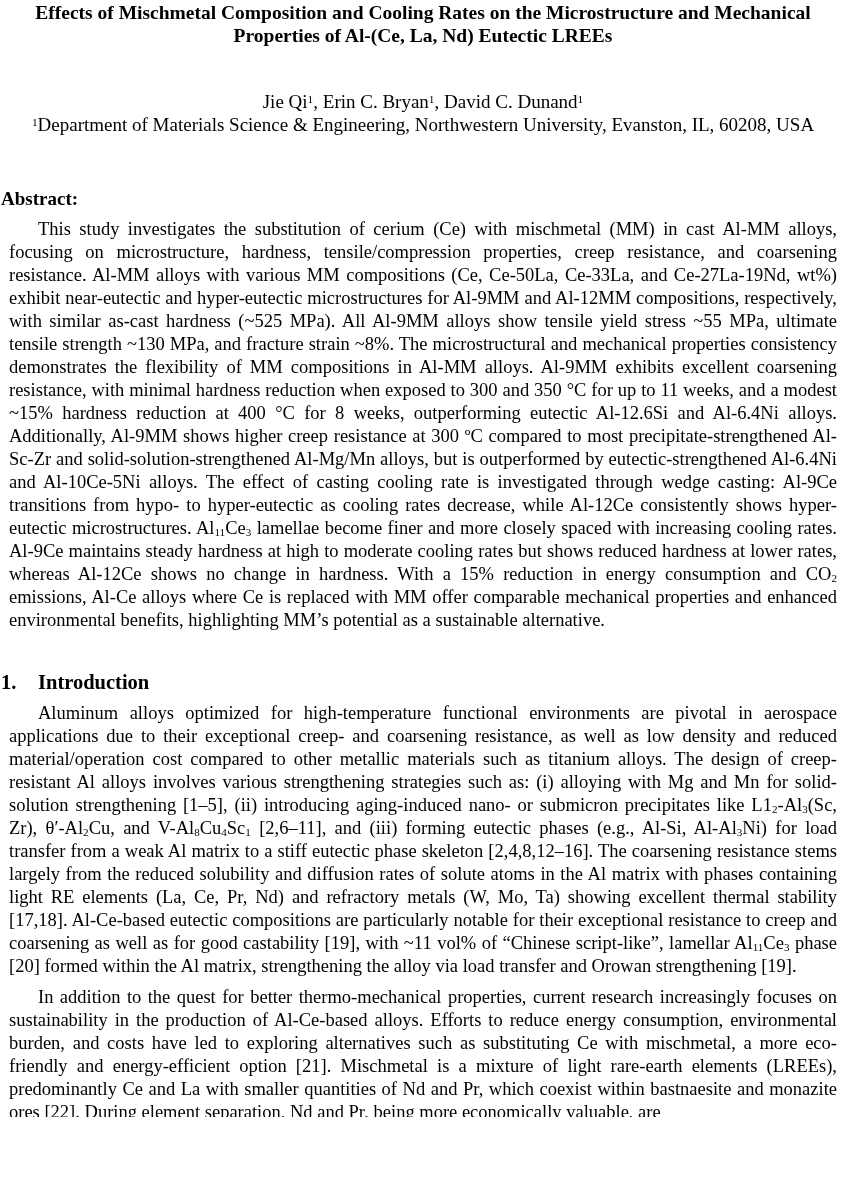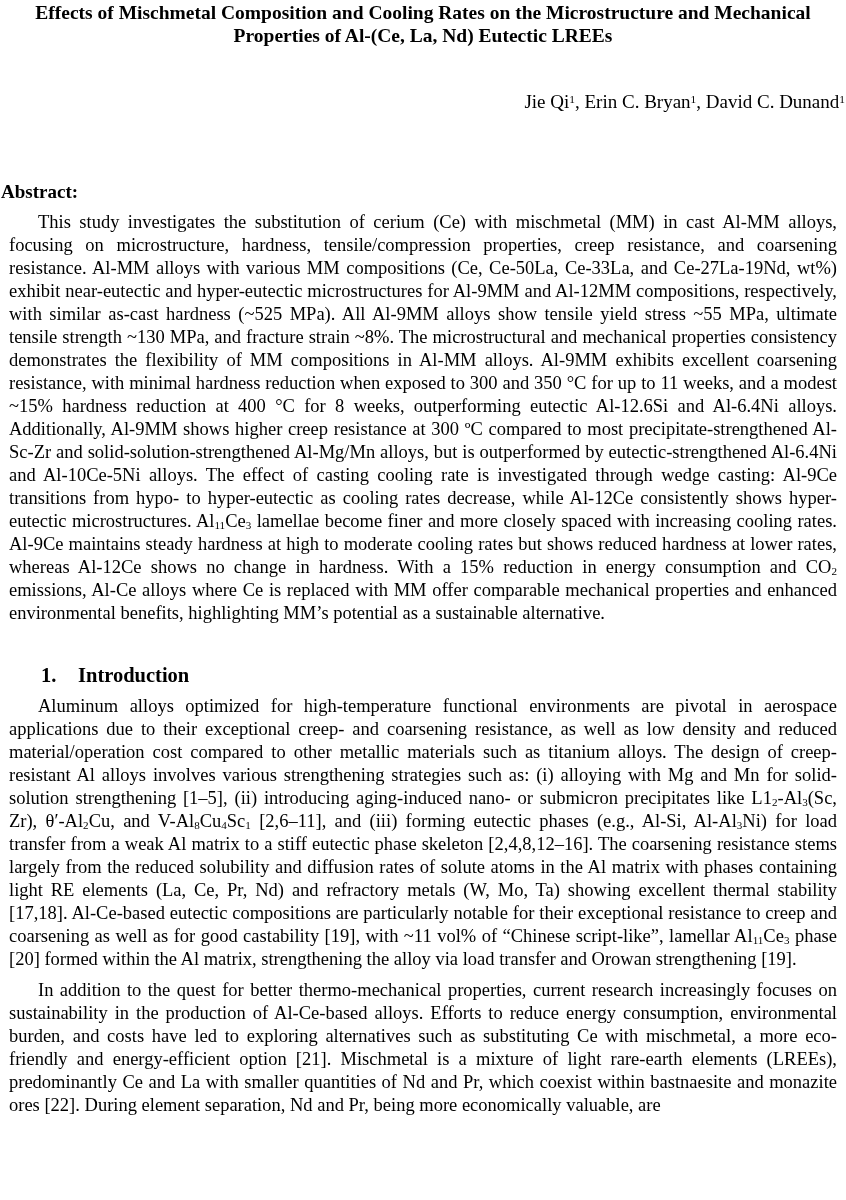--- a/index.html
+++ b/index.html
@@ -18,42 +18,41 @@
     overflow: hidden;
   }
   .title {
     font-weight: bold;
     text-align: center;
     font-size: 19.5px;
     line-height: 22.5px;
   }
   .byline-block {
     margin-top: 43px;
-    text-align: right;
+    text-align: center;
     font-size: 19px;
     line-height: 23px;
   }
   .abstract-heading {
-    margin-top: 67px;
+    margin-top: 51px;
     font-weight: bold;
     font-size: 19px;
     line-height: 23px;
   }
   p.body-paragraph {
     margin: 8px;
     text-align: justify;
     text-indent: 29px;
   }
   .section-heading {
     margin-top: 39px;
     margin-bottom: 4px;
     font-weight: bold;
     font-size: 20.5px;
     line-height: 23px;
-    margin-left: 40px;
   }
   .section-number {
     display: inline-block;
     width: 37px;
   }
   .page-number {
     margin-top: 12px;
     text-align: center;
     font-size: 18.5px;
   }
@@ -65,20 +64,21 @@
 
 <div class="page">
 
   <div class="title">
     <div>Effects of Mischmetal Composition and Cooling Rates on the Microstructure and Mechanical</div>
     <div>Properties of Al-(Ce, La, Nd) Eutectic LREEs</div>
   </div>
 
   <div class="byline-block">
     <div>Jie Qi<sup>1</sup>, Erin C. Bryan<sup>1</sup>, David C. Dunand<sup>1</sup></div>
+    <div><sup>1</sup>Department of Materials Science &amp; Engineering, Northwestern University, Evanston, IL, 60208, USA</div>
   </div>
 
   <div class="abstract-heading">Abstract:</div>
   <p class="body-paragraph">This study investigates the substitution of cerium (Ce) with mischmetal (MM) in cast Al-MM alloys, focusing on microstructure, hardness, tensile/compression properties, creep resistance, and coarsening resistance. Al-MM alloys with various MM compositions (Ce, Ce-50La, Ce-33La, and Ce-27La-19Nd, wt%) exhibit near-eutectic and hyper-eutectic microstructures for Al-9MM and Al-12MM compositions, respectively, with similar as-cast hardness (~525 MPa). All Al-9MM alloys show tensile yield stress ~55 MPa, ultimate tensile strength ~130 MPa, and fracture strain ~8%. The microstructural and mechanical properties consistency demonstrates the flexibility of MM compositions in Al-MM alloys. Al-9MM exhibits excellent coarsening resistance, with minimal hardness reduction when exposed to 300 and 350 °C for up to 11 weeks, and a modest ~15% hardness reduction at 400 °C for 8 weeks, outperforming eutectic Al-12.6Si and Al-6.4Ni alloys. Additionally, Al-9MM shows higher creep resistance at 300 ºC compared to most precipitate-strengthened Al-Sc-Zr and solid-solution-strengthened Al-Mg/Mn alloys, but is outperformed by eutectic-strengthened Al-6.4Ni and Al-10Ce-5Ni alloys. The effect of casting cooling rate is investigated through wedge casting: Al-9Ce transitions from hypo- to hyper-eutectic as cooling rates decrease, while Al-12Ce consistently shows hyper-eutectic microstructures. Al<sub>11</sub>Ce<sub>3</sub> lamellae become finer and more closely spaced with increasing cooling rates. Al-9Ce maintains steady hardness at high to moderate cooling rates but shows reduced hardness at lower rates, whereas Al-12Ce shows no change in hardness. With a 15% reduction in energy consumption and CO<sub>2</sub> emissions, Al-Ce alloys where Ce is replaced with MM offer comparable mechanical properties and enhanced environmental benefits, highlighting MM’s potential as a sustainable alternative.</p>
 
   <div class="section-heading">
     <span class="section-number">1.</span><span>Introduction</span>
   </div>
 
   <p class="body-paragraph">Aluminum alloys optimized for high-temperature functional environments are pivotal in aerospace applications due to their exceptional creep- and coarsening resistance, as well as low density and reduced material/operation cost compared to other metallic materials such as titanium alloys. The design of creep-resistant Al alloys involves various strengthening strategies such as: (i) alloying with Mg and Mn for solid-solution strengthening [1–5], (ii) introducing aging-induced nano- or submicron precipitates like L1<sub>2</sub>-Al<sub>3</sub>(Sc, Zr), θ′-Al<sub>2</sub>Cu, and V-Al<sub>8</sub>Cu<sub>4</sub>Sc<sub>1</sub> [2,6–11], and (iii) forming eutectic phases (e.g., Al-Si, Al-Al<sub>3</sub>Ni) for load transfer from a weak Al matrix to a stiff eutectic phase skeleton [2,4,8,12–16]. The coarsening resistance stems largely from the reduced solubility and diffusion rates of solute atoms in the Al matrix with phases containing light RE elements (La, Ce, Pr, Nd) and refractory metals (W, Mo, Ta) showing excellent thermal stability [17,18]. Al-Ce-based eutectic compositions are particularly notable for their exceptional resistance to creep and coarsening as well as for good castability [19], with ~11 vol% of “Chinese script-like”, lamellar Al<sub>11</sub>Ce<sub>3</sub> phase [20] formed within the Al matrix, strengthening the alloy via load transfer and Orowan strengthening [19].</p>

